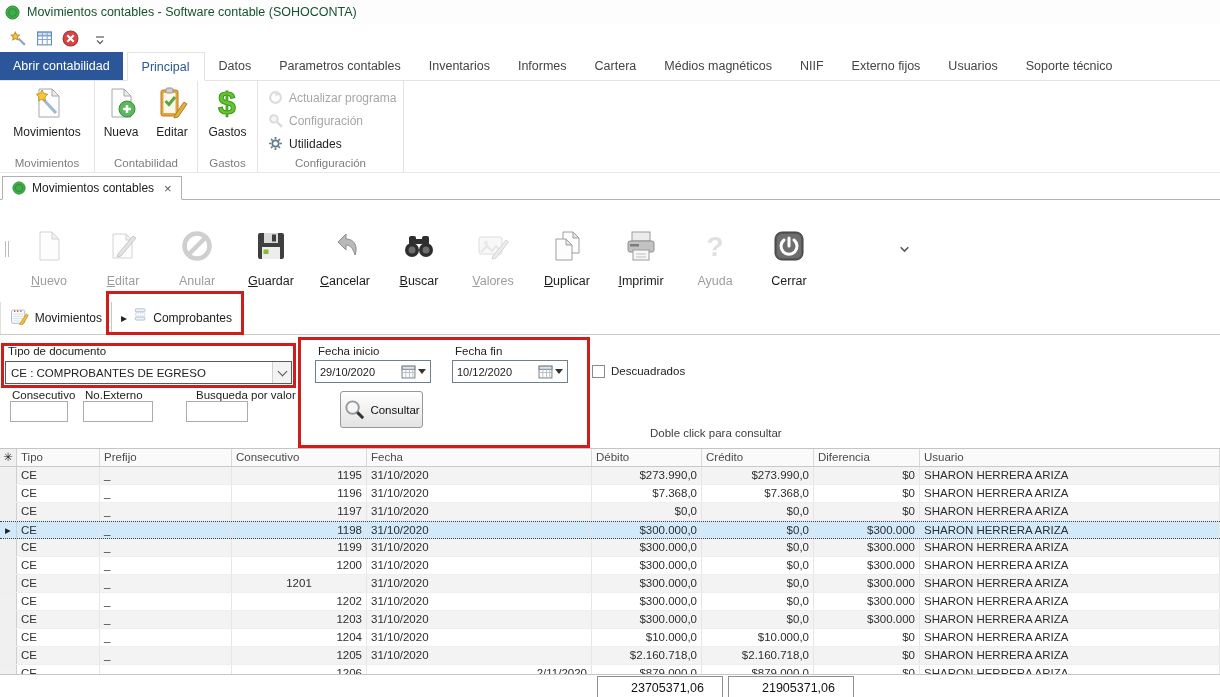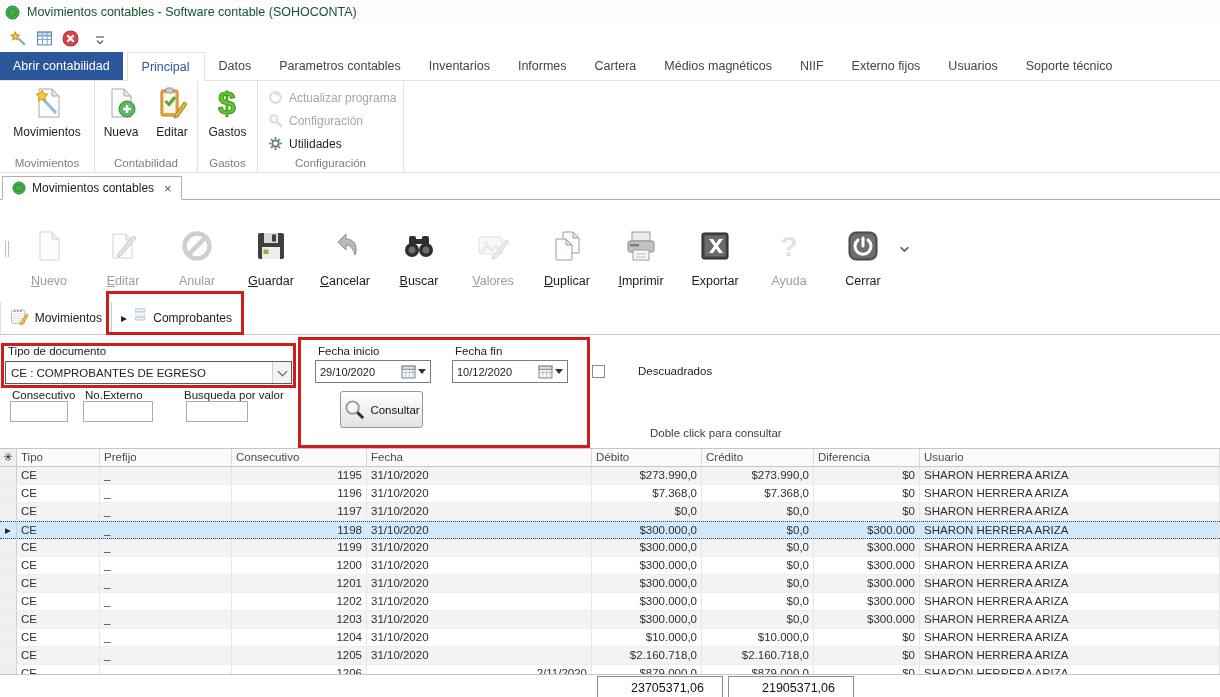--- a/index.html
+++ b/index.html
@@ -340,28 +340,20 @@
           <span class="ticon"><svg viewBox="0 0 34 34">
               <rect x="8" y="3" width="18" height="9" fill="#ececec" stroke="#9b9b9b"></rect>
               <rect x="4" y="12" width="26" height="11" rx="2" fill="#c2c2c2" stroke="#8d8d8d"></rect>
               <rect x="6" y="15" width="9" height="2.5" fill="#7c7c7c"></rect>
               <rect x="9" y="21" width="16" height="10" fill="#f7f7f7" stroke="#9b9b9b"></rect>
               <line x1="12" y1="25" x2="22" y2="25" stroke="#bdbdbd"></line>
               <line x1="12" y1="28" x2="22" y2="28" stroke="#bdbdbd"></line>
             </svg></span>
           <span class="tlbl"><u>I</u>mprimir</span>
         </div>
-        <div class="tbtn">
-          <span class="ticon"><svg viewBox="0 0 34 34">
-              <rect x="4" y="4" width="26" height="26" rx="2" fill="#454545" stroke="#222"></rect>
-              <rect x="6.5" y="6.5" width="21" height="21" fill="#6b6b6b"></rect>
-              <path d="M11 10l5 7-5 7h4l3-4.5 3 4.5h4l-5-7 5-7h-4l-3 4.5L15 10z" fill="#fff"></path>
-            </svg></span>
-          <span class="tlbl">Exportar</span>
-        </div>
         <div class="tbtn disabled">
           <span class="ticon"><svg viewBox="0 0 34 34">
               <text x="17" y="27" text-anchor="middle" font-size="28" font-weight="bold" fill="#c3c3c3">?</text>
             </svg></span>
           <span class="tlbl">Ayuda</span>
         </div>
         <div class="tbtn">
           <span class="ticon"><svg viewBox="0 0 34 34">
               <rect x="3" y="3" width="28" height="28" rx="7" fill="#595959" stroke="#3e3e3e"></rect>
               <rect x="5" y="5" width="24" height="24" rx="5" fill="#6e6e6e"></rect>
@@ -409,21 +401,21 @@
     <span class="flabel" style="left:8px;top:10px">Tipo de documento</span>
     <div class="combo">
       <span class="cval">CE : COMPROBANTES DE EGRESO</span>
       <span class="carrow">
           <span class="chev"></span>
         </span>
     </div>
 
     <span class="flabel" style="left:12px;top:54px">Consecutivo</span>
     <span class="flabel" style="left:85px;top:54px">No.Externo</span>
-    <span class="flabel" style="left:184px;top:54px">Busqueda por valor</span>
+    <span class="flabel" style="left:196px;top:54px">Busqueda por valor</span>
     <input class="txt" style="left: 10px; top: 66px; width: 58px;">
     <input class="txt" style="left: 83px; top: 66px; width: 70px;">
     <input class="txt" style="left: 186px; top: 66px; width: 62px;">
 
     <span class="flabel" style="left:318px;top:10px">Fecha inicio</span>
     <div class="datebox" style="left:315px">
       <span class="dval">29/10/2020</span>
       <span class="dcal">
         <svg viewBox="0 0 14 14">
             <rect x="1" y="2" width="12" height="11" fill="#fff" stroke="#888"></rect>
@@ -451,21 +443,21 @@
       <span class="micon">
         <svg viewBox="0 0 24 24">
             <circle cx="10" cy="10" r="6.5" fill="#f4f8fb" stroke="#9a9a9a" stroke-width="2"></circle>
             <line x1="15" y1="15" x2="21" y2="21" stroke="#333" stroke-width="3"></line>
           </svg>
       </span>
       <span>Consultar</span>
     </div>
 
     <span class="cb"></span>
-    <span class="flabel" style="left:638px;top:30px">Descuadrados</span>
+    <span class="flabel" style="left:611px;top:30px">Descuadrados</span>
 
     <span class="hint">Doble click para consultar</span>
   </div>
 
   <div class="grid">
     <div class="hdr" id="grid-header">
         <div class="cell h selcol" style="width:17px;text-align:center">✳</div>
         <div class="cell h" style="width:83px;text-align:left">Tipo</div>
         <div class="cell h" style="width:132px;text-align:left">Prefijo</div>
         <div class="cell h" style="width:135px;text-align:left">Consecutivo</div>
@@ -539,21 +531,21 @@
           <div class="cell" style="width:225px;text-align:left">31/10/2020</div>
           <div class="cell" style="width:110px;text-align:right">$300.000,0</div>
           <div class="cell" style="width:112px;text-align:right">$0,0</div>
           <div class="cell" style="width:106px;text-align:right">$300.000</div>
           <div class="cell" style="width:300px;text-align:left">SHARON HERRERA ARIZA</div>
         </div>
         <div class="row alt">
           <div class="cell selcol" style="width:17px;text-align:center"></div>
           <div class="cell" style="width:83px;text-align:left">CE</div>
           <div class="cell" style="width:132px;text-align:left">_</div>
-          <div class="cell" style="width:135px;text-align:right">1201</div>
+          <div class="cell" style="width:135px;text-align:center">1201</div>
           <div class="cell" style="width:225px;text-align:left">31/10/2020</div>
           <div class="cell" style="width:110px;text-align:right">$300.000,0</div>
           <div class="cell" style="width:112px;text-align:right">$0,0</div>
           <div class="cell" style="width:106px;text-align:right">$300.000</div>
           <div class="cell" style="width:300px;text-align:left">SHARON HERRERA ARIZA</div>
         </div>
         <div class="row">
           <div class="cell selcol" style="width:17px;text-align:center"></div>
           <div class="cell" style="width:83px;text-align:left">CE</div>
           <div class="cell" style="width:132px;text-align:left">_</div>

